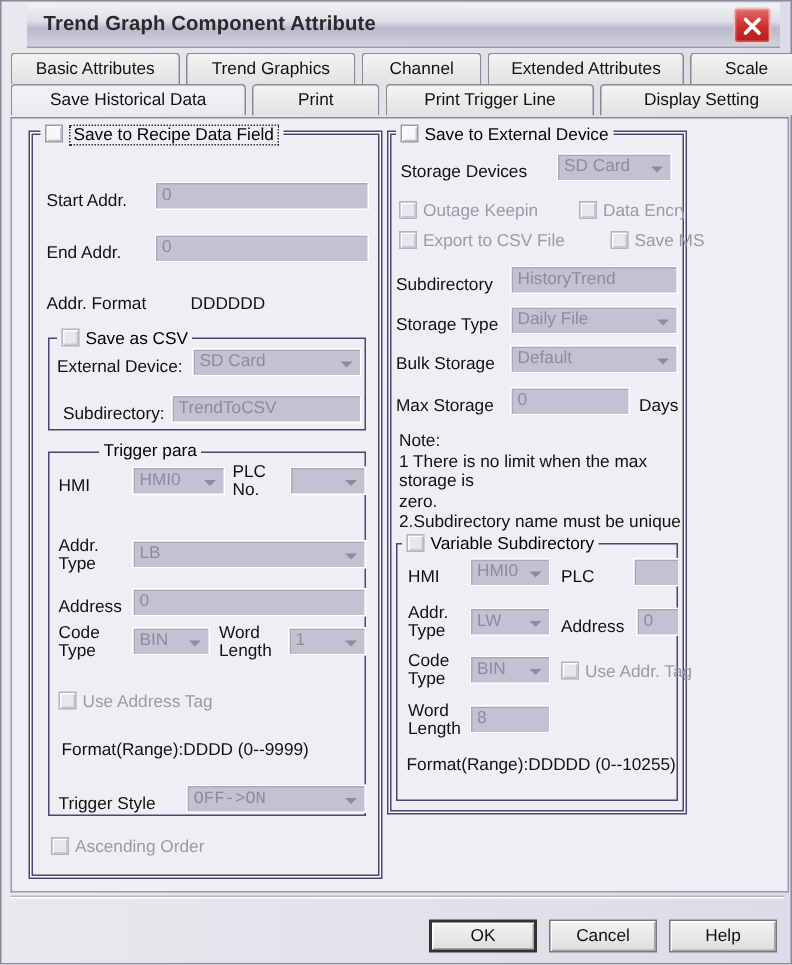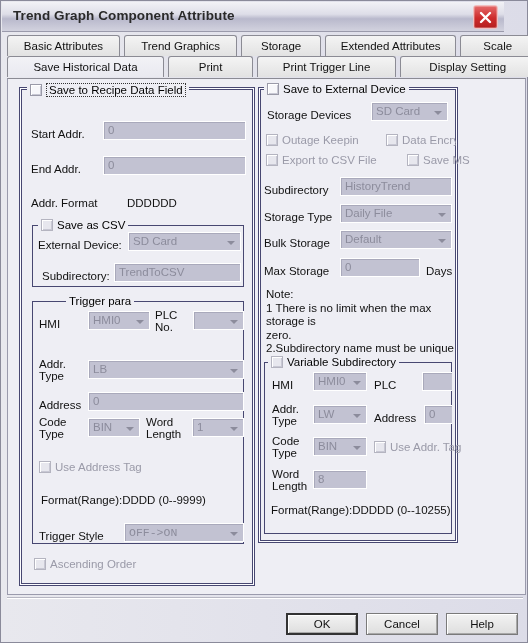--- a/index.html
+++ b/index.html
@@ -9,21 +9,21 @@
     font-size:11px;color:#000;
     background:#d8d8e4;
   }
   .window{
     position:relative;width:528px;height:643px;box-sizing:border-box;
     background:linear-gradient(to right,#e8e8ee,#dcdce8);
     border:1px solid #8a8a9a;
   }
   
   .titlebar{
-    position:absolute;left:1px;top:1px;width:502px;height:29px;
+    position:absolute;left:17px;top:1px;width:502px;height:29px;
     background:linear-gradient(to bottom,#f2f2f6 0%,#dedee8 42%,#b9b9cc 58%,#d2d2de 100%);
     border-bottom:1px solid #9a9aab;
   }
   .title-text{
     position:absolute;left:11px;top:6px;
     font-size:13.5px;font-weight:bold;color:#2a2a2a;
     letter-spacing:.1px;white-space:nowrap;
   }
   .close-btn{
     position:absolute;right:6px;top:3px;width:23px;height:22px;
@@ -132,21 +132,21 @@
       <svg width="15" height="15" viewBox="0 0 15 15">
         <path d="M3 3 L12 12 M12 3 L3 12" stroke="#ffffff" stroke-width="2.4" stroke-linecap="round"></path>
       </svg>
     </div>
   </div>
 
   <div class="tabstrip">
     <div class="tabrow r1">
       <div class="tab" style="width:113px">Basic Attributes</div>
       <div class="tab" style="width:113px">Trend Graphics</div>
-      <div class="tab" style="width:80px">Storage</div>
+      <div class="tab" style="width:80px">Channel</div>
       <div class="tab" style="width:131px">Extended Attributes</div>
       <div class="tab" style="width:75px">Scale</div>
     </div>
     <div class="tabrow r2">
       <div class="tab active" style="width:157px">Save Historical Data</div>
       <div class="tab" style="width:85px">Print</div>
       <div class="tab" style="width:139px">Print Trigger Line</div>
       <div class="tab" style="width:135px">Display Setting</div>
     </div>
   </div>

